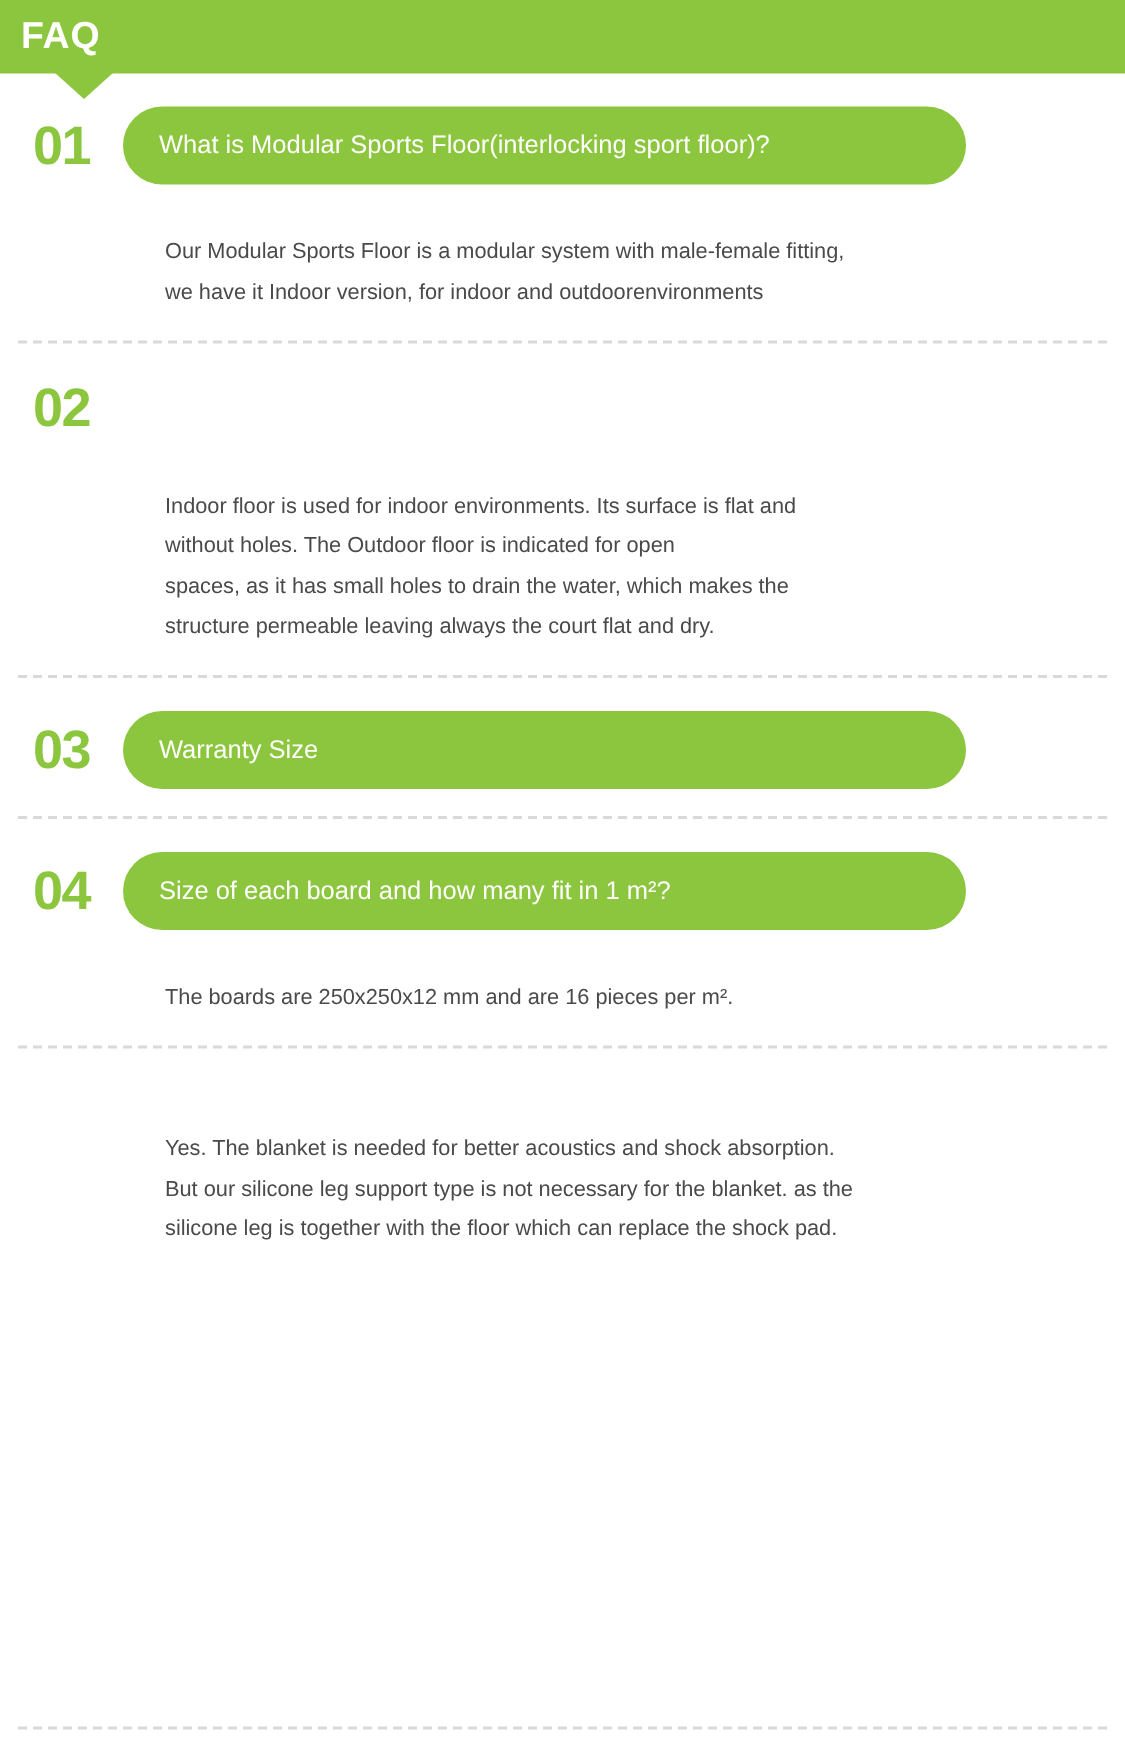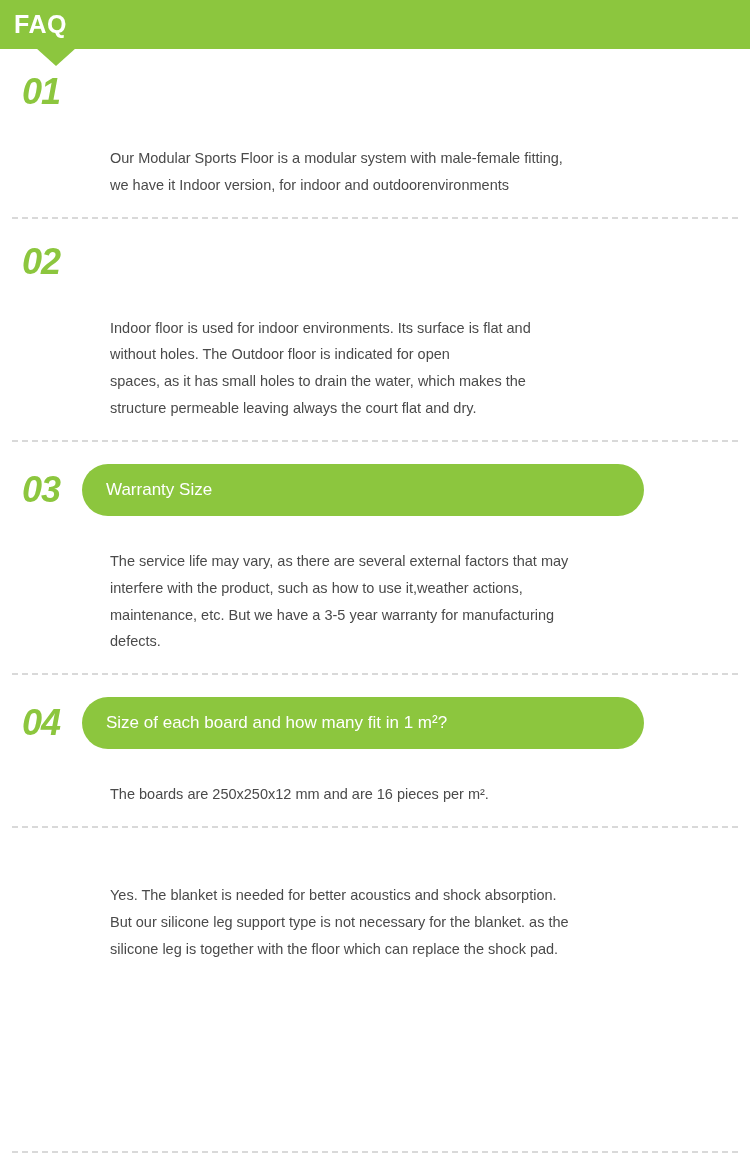--- a/index.html
+++ b/index.html
@@ -58,21 +58,20 @@
   }
   .faq-top {
     display: flex;
     align-items: center;
   }
   .faq-number {
     width: 70px;
     flex: 0 0 70px;
     color: #8cc63e;
     font-size: 36px;
-    font-style: italic;
     font-weight: bold;
     text-align: left;
     padding-left: 10px;
     box-sizing: border-box;
     letter-spacing: -1px;
   }
   .faq-question {
     flex: 1 1 auto;
     background: #8cc63e;
     color: #ffffff;
@@ -109,44 +108,41 @@
 <div class="faq-header">
   <span class="faq-header-title">FAQ</span>
   <span class="header-notch"></span>
 </div>
 
 <div class="faq-list">
 
   <div class="faq-item">
     <div class="faq-top">
       <div class="faq-number">01</div>
+      <div class="faq-question">What is Modular Sports Floor(interlocking sport floor)?</div>
     </div>
     <div class="faq-answer">Our Modular Sports Floor is a modular system with male-female fitting,
 we have it Indoor version, for indoor and outdoorenvironments</div>
   </div>
 
   <div class="faq-item">
     <div class="faq-top">
       <div class="faq-number">02</div>
     </div>
     <div class="faq-answer">Indoor floor is used for indoor environments. Its surface is flat and
 without holes. The Outdoor floor is indicated for open
 spaces, as it has small holes to drain the water, which makes the
 structure permeable leaving always the court flat and dry.</div>
   </div>
 
   <div class="faq-item">
     <div class="faq-top">
       <div class="faq-number">03</div>
       <div class="faq-question">Warranty Size</div>
     </div>
-    <div class="faq-answer">The service life may vary, as there are several external factors that may
-interfere with the product, such as how to use it,weather actions,
-maintenance, etc. But we have a 3-5 year warranty for manufacturing
-defects.</div>
   </div>
 
   <div class="faq-item">
     <div class="faq-top">
       <div class="faq-number">04</div>
       <div class="faq-question">Size of each board and how many fit in 1 m²?</div>
     </div>
     <div class="faq-answer">The boards are 250x250x12 mm and are 16 pieces per m².</div>
   </div>
 

